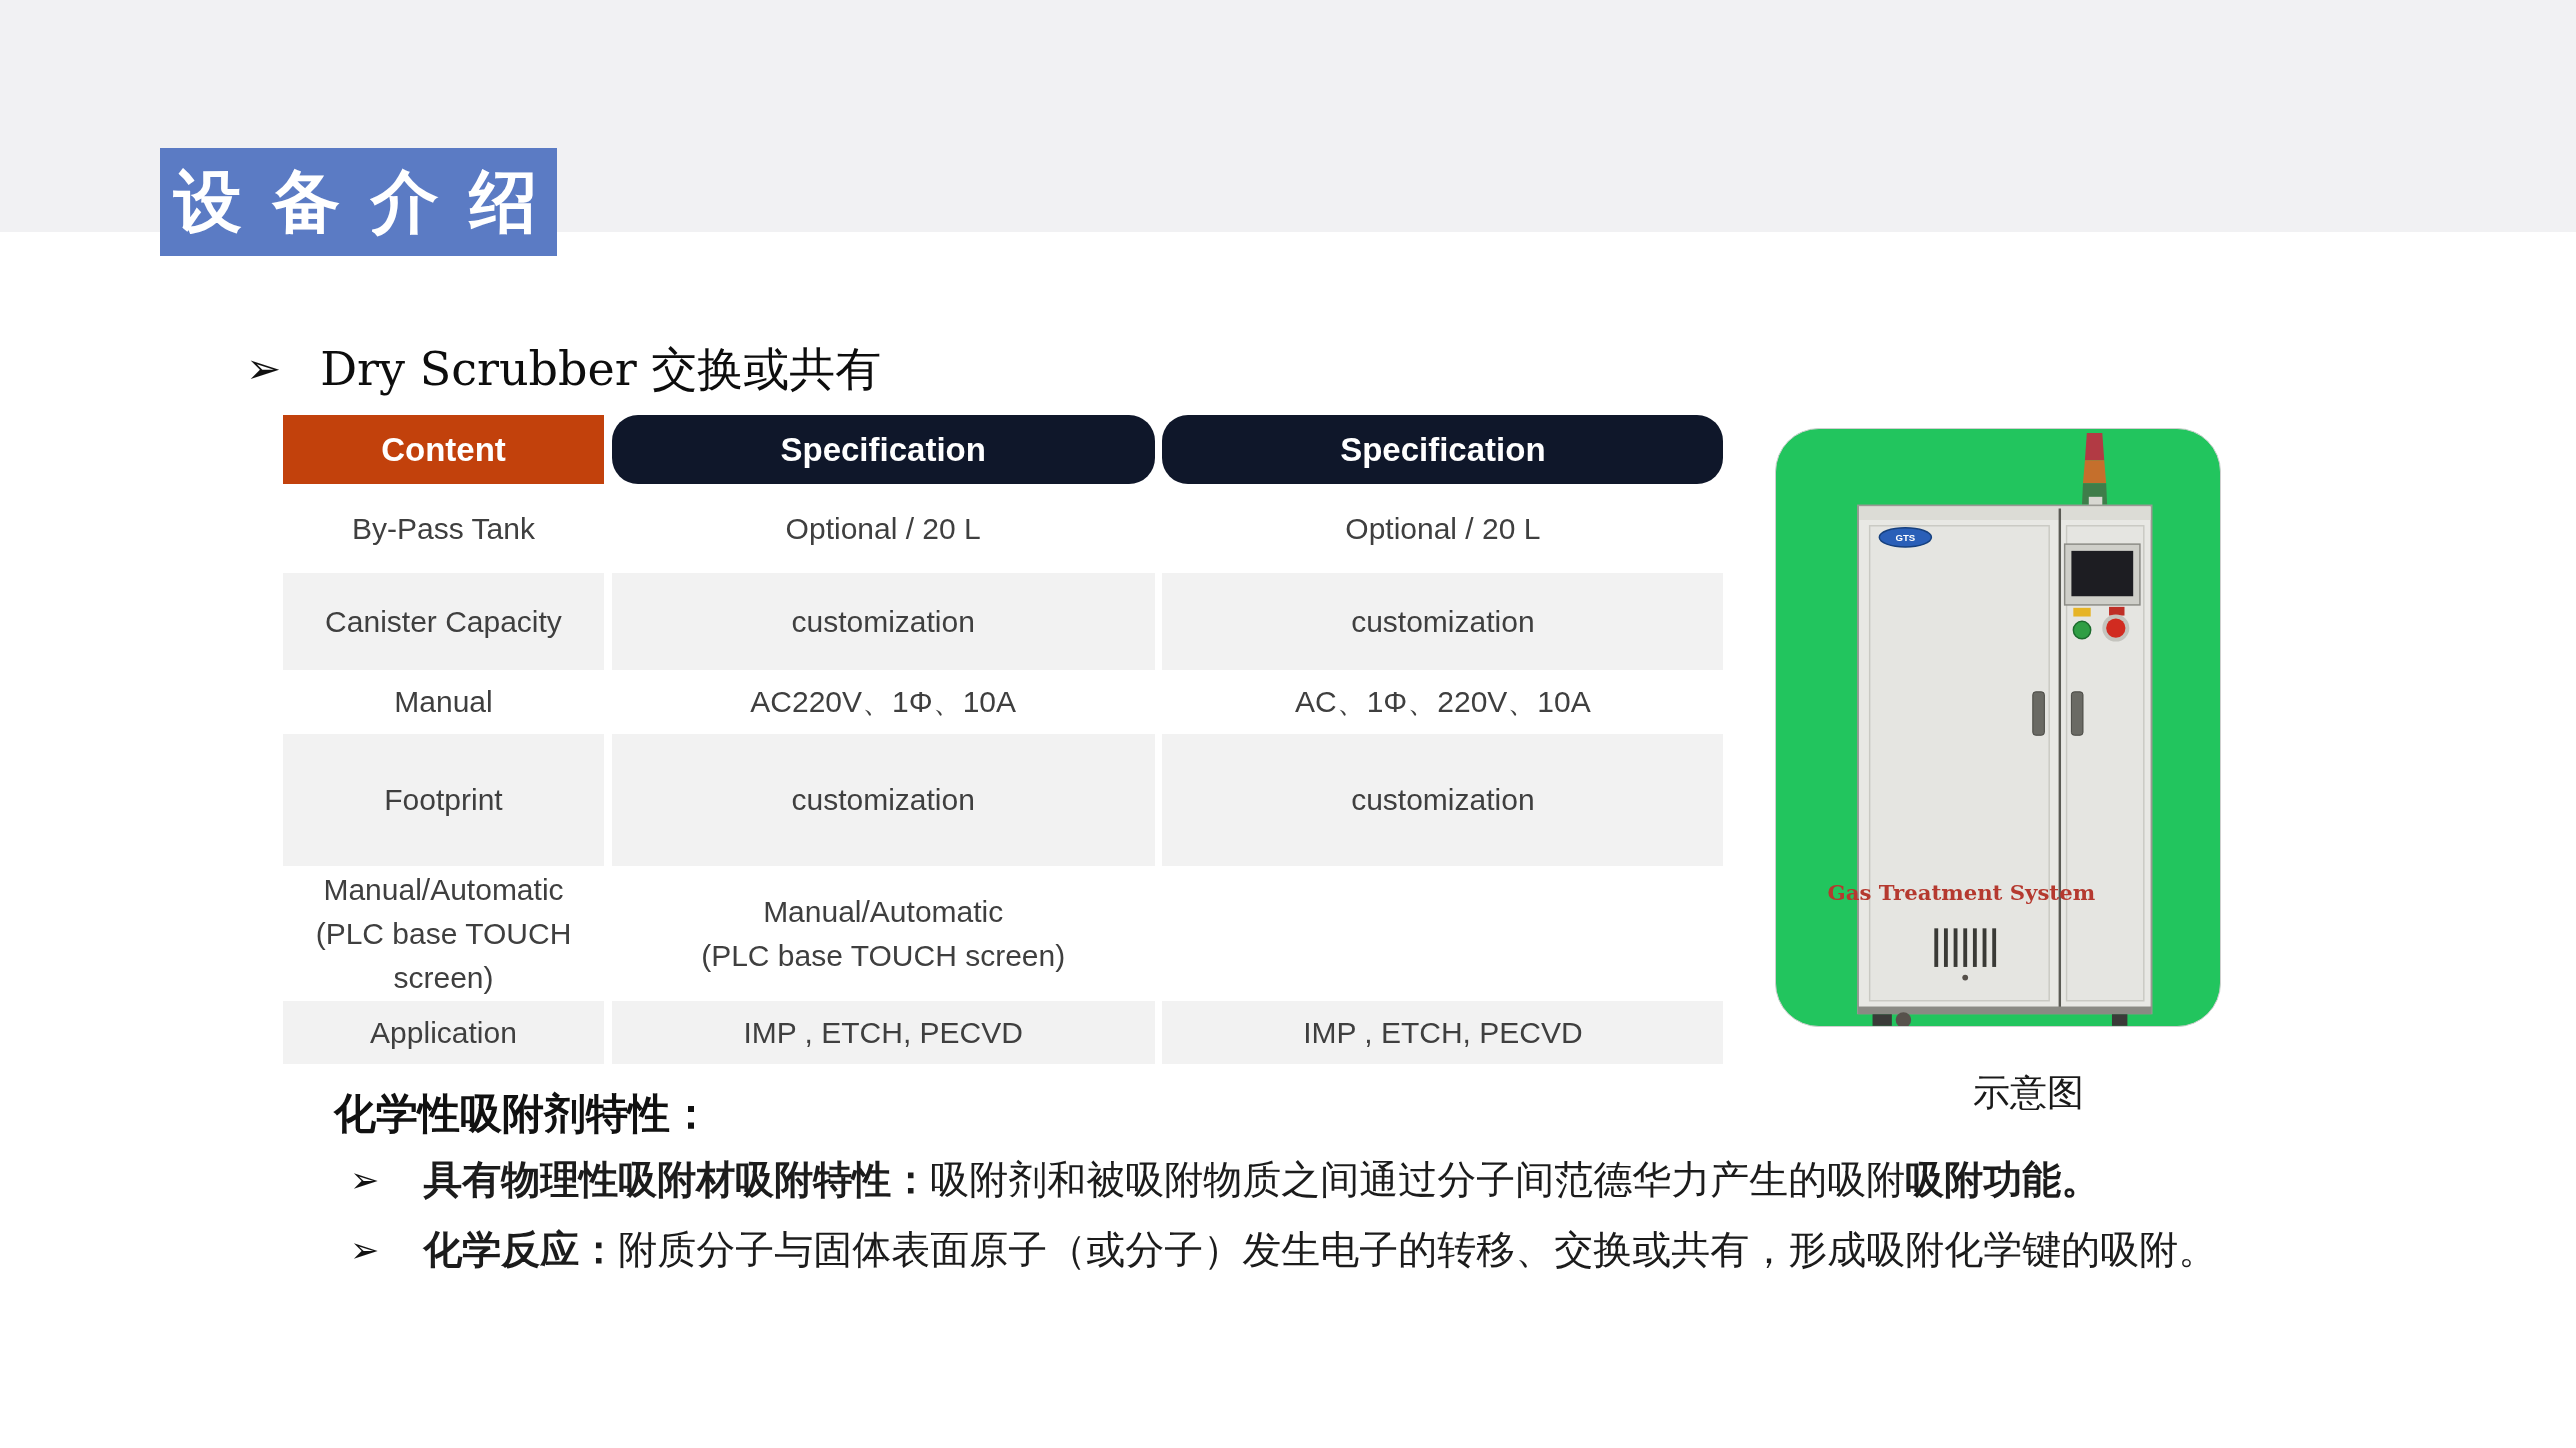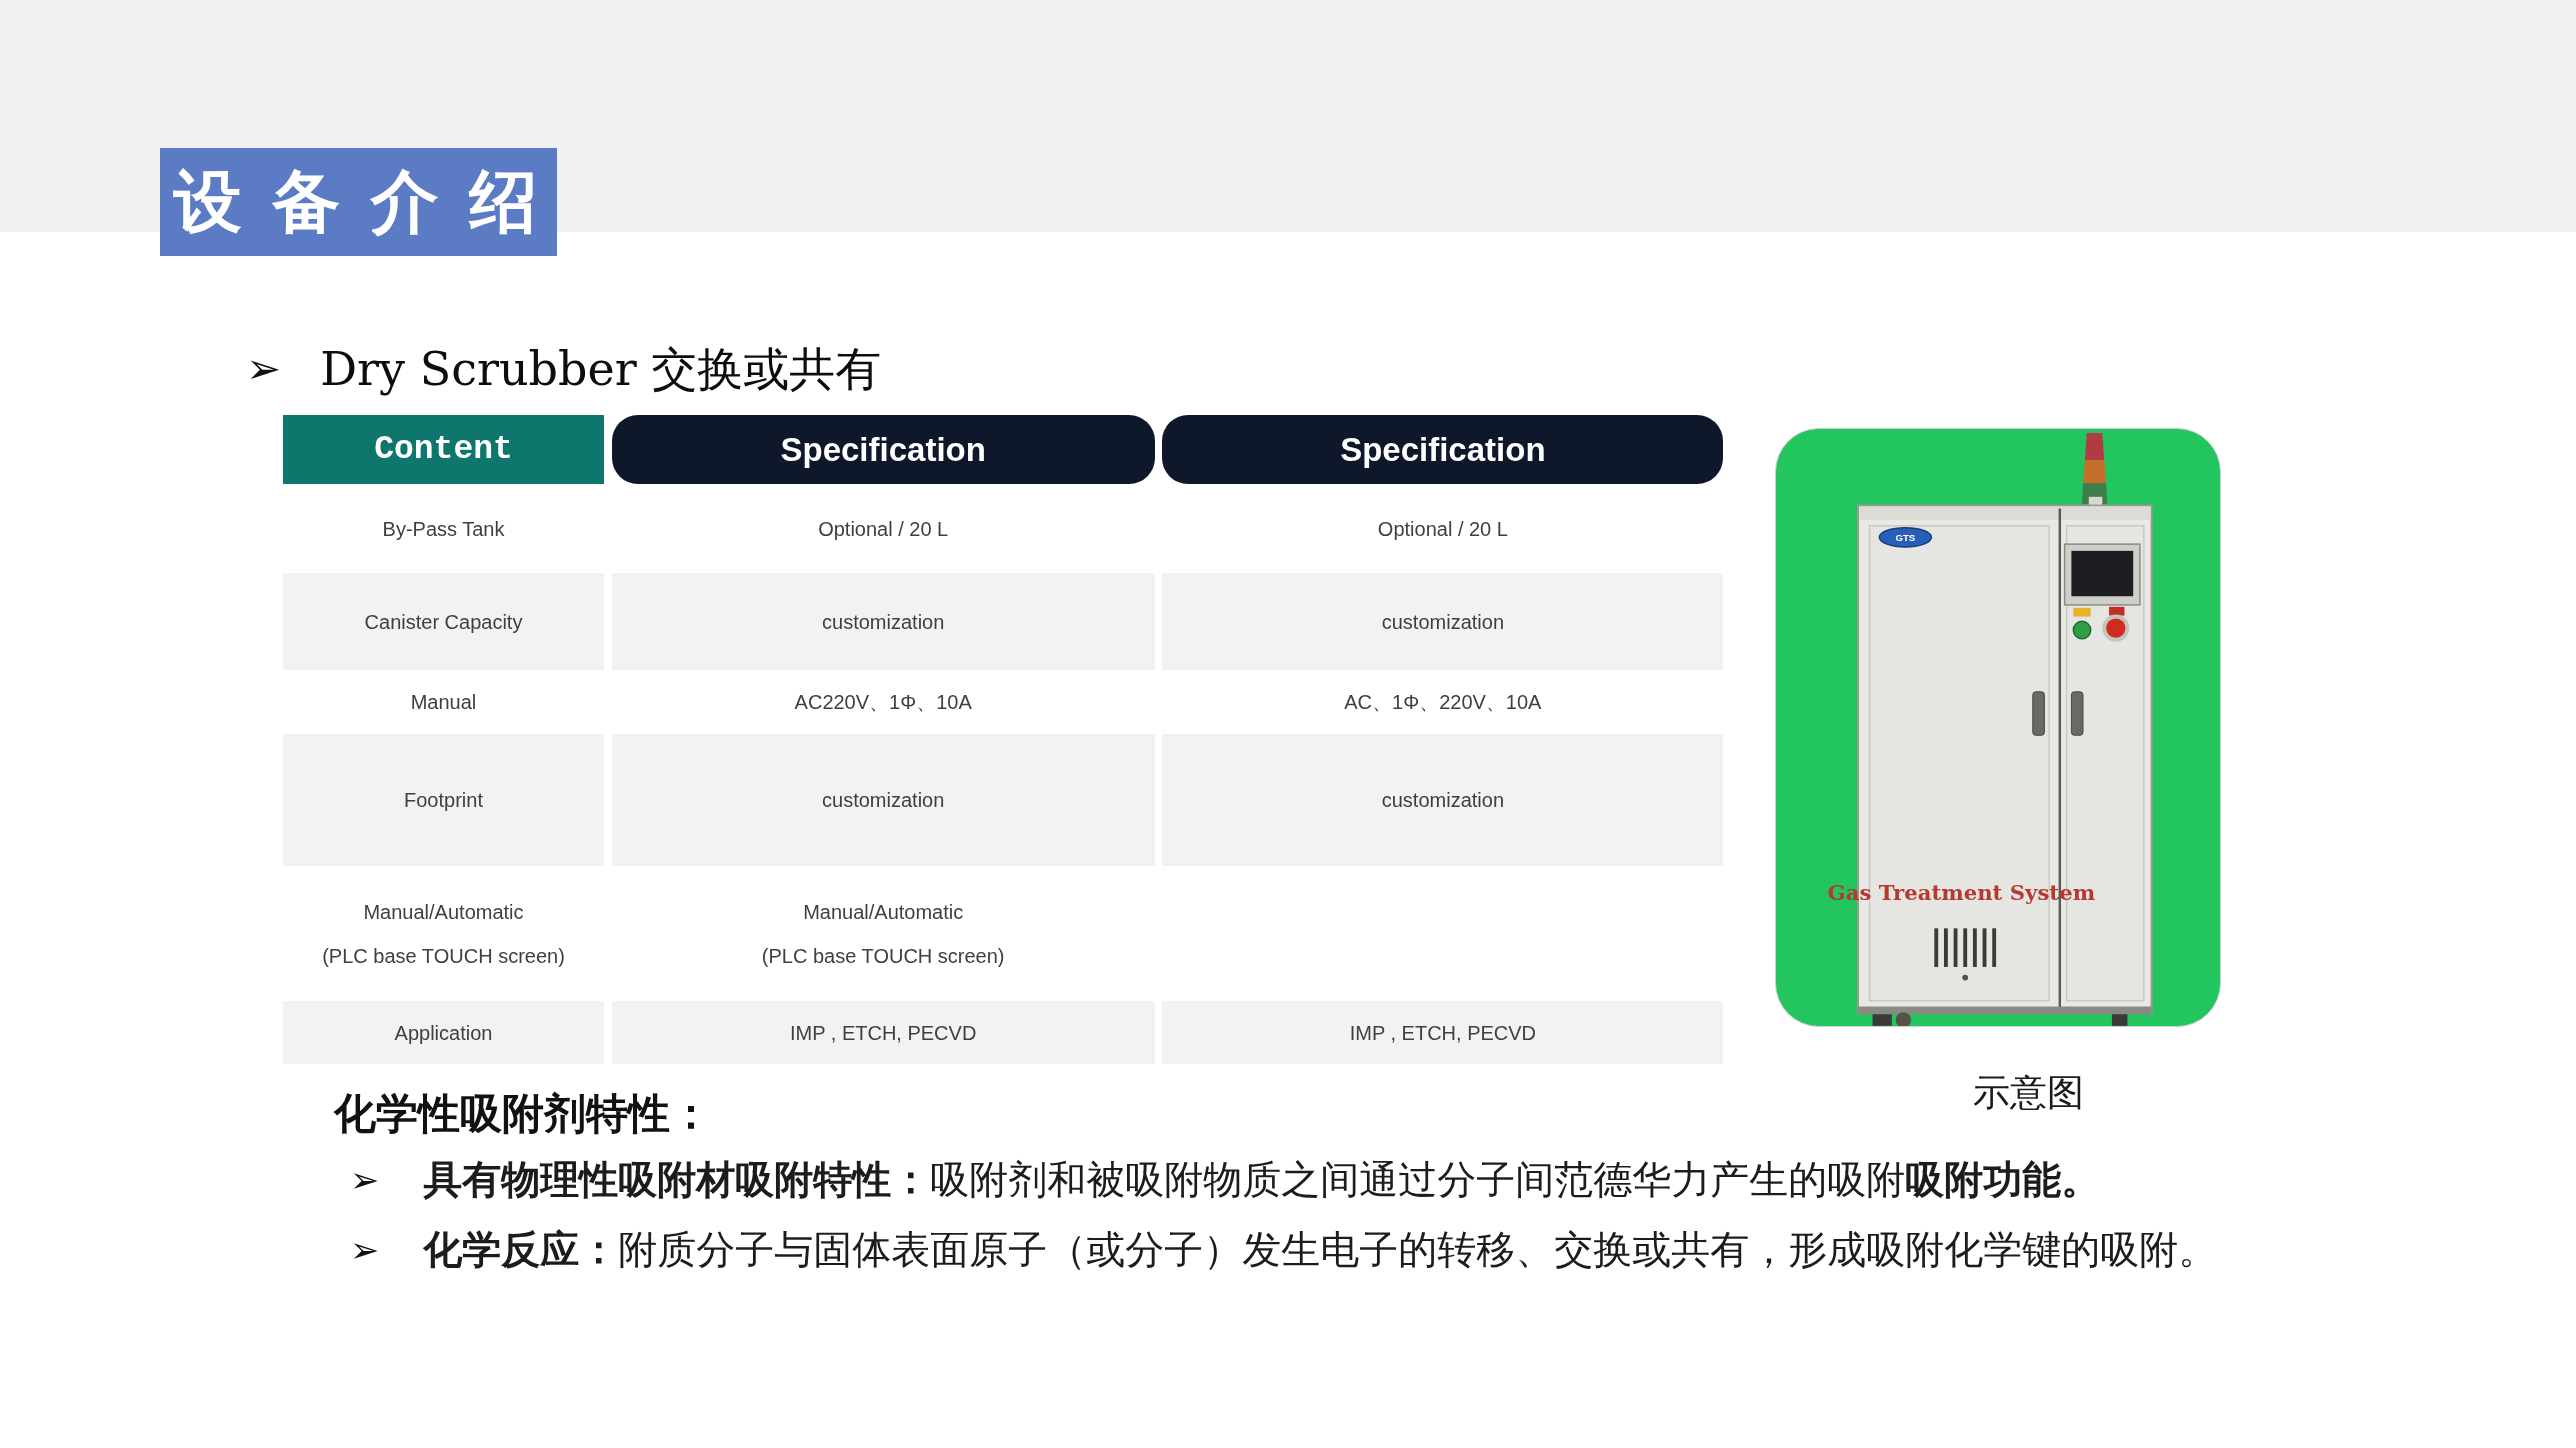--- a/index.html
+++ b/index.html
@@ -18,24 +18,24 @@
   
   #section-heading { left:246px; top:340px; display:flex; align-items:flex-start; }
   #section-heading .arrow { font-size:42px; line-height:58px; color:#111; }
   #section-heading .txt { margin-left:39px; font-family:"DejaVu Serif","Liberation Serif",serif;
                           font-size:46px; line-height:58px; color:#0d0d0d; }
 
   
   #spec-table { left:283px; top:415px; width:1440px; }
   .trow { display:grid; grid-template-columns:321px 543px 561px; column-gap:7.7px; }
   .cell { display:flex; flex-direction:column; align-items:center; justify-content:center;
-          text-align:center; color:#3f3f3f; font-size:20px; line-height:44px; }
+          text-align:center; color:#3f3f3f; font-size:30px; line-height:44px; }
   .thead { height:69px; }
   .thead .cell { color:#ffffff; font-size:33px; font-weight:bold; }
-  .c-dark { background:#0f766e;font-family:Liberation Mono, monospace; }
+  .c-dark { background:#c2410c; }
   .c-pink { background:#0f172a;border-radius:26px; }
   .h92  { height:89px; }
   .h100 { height:97px; }
   .h66  { height:64px; }
   .h137 { height:132px; }
   .h140 { height:135px; }
   .h65  { height:63px; }
   .bg-g .cell { background:#f2f2f2; }
   .bg-w .cell { background:#ffffff; }
 

